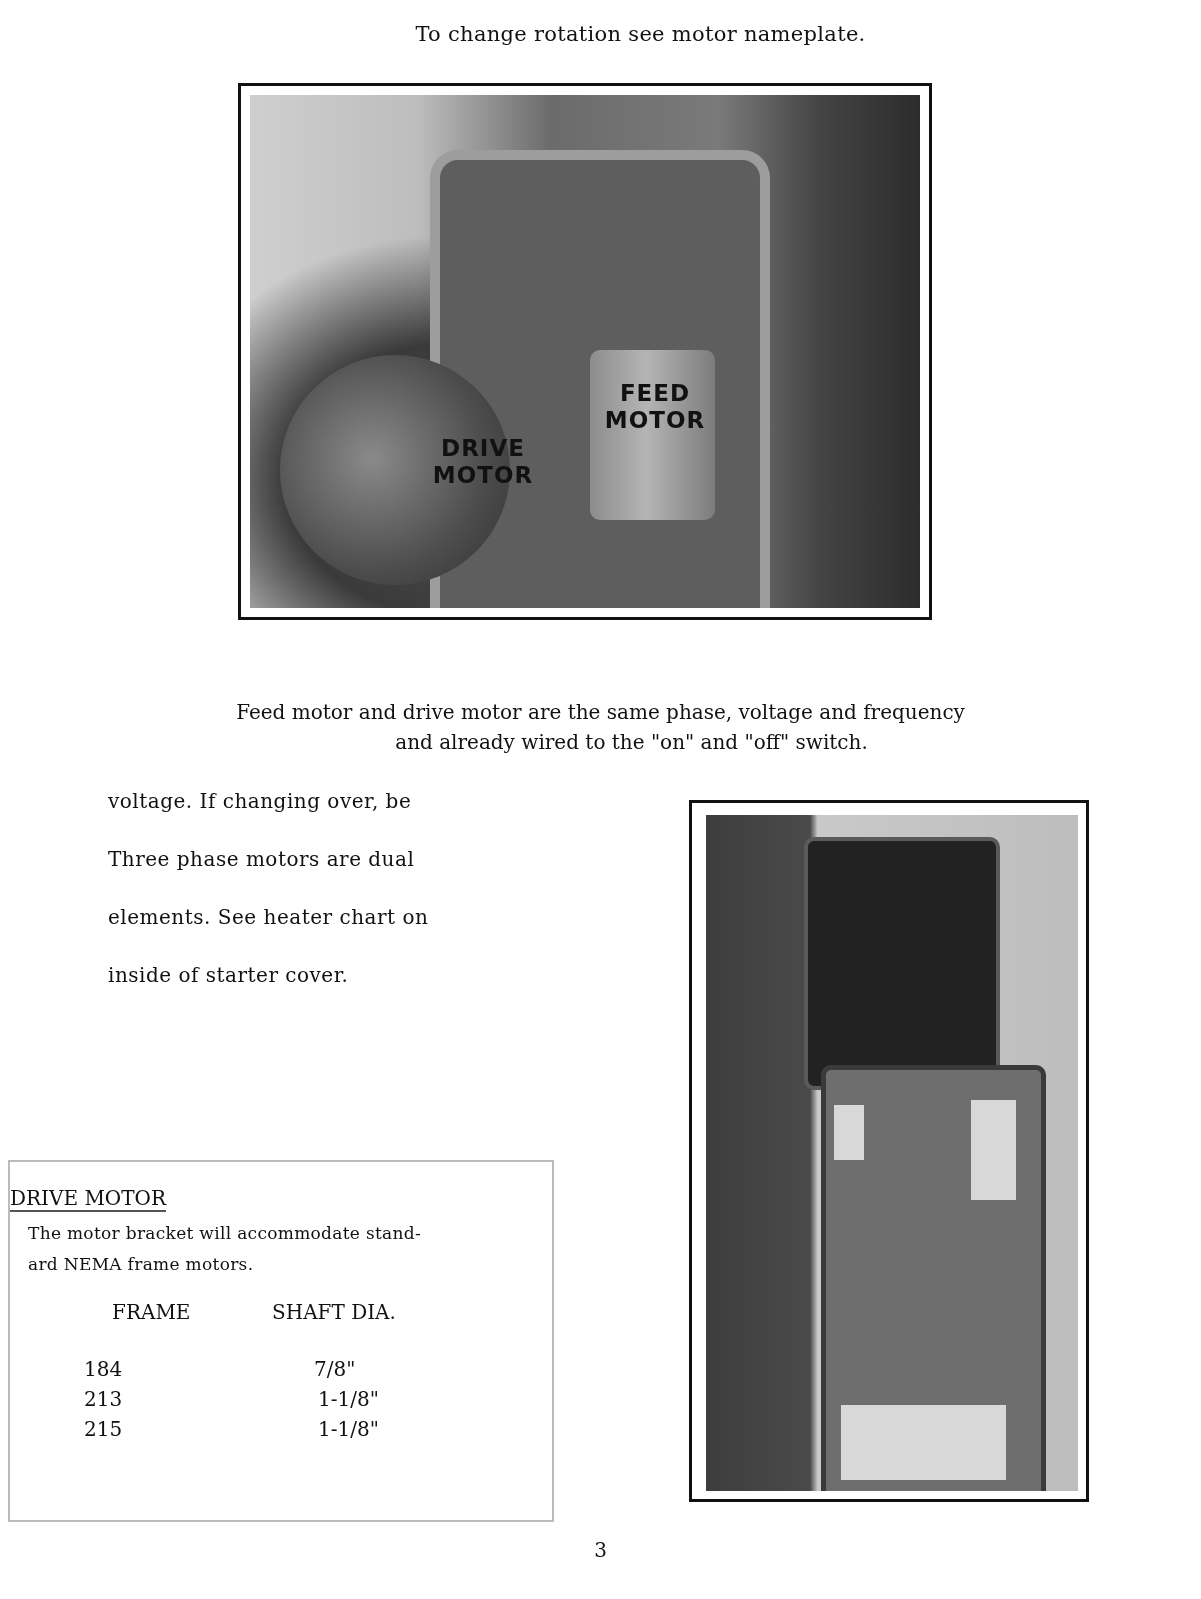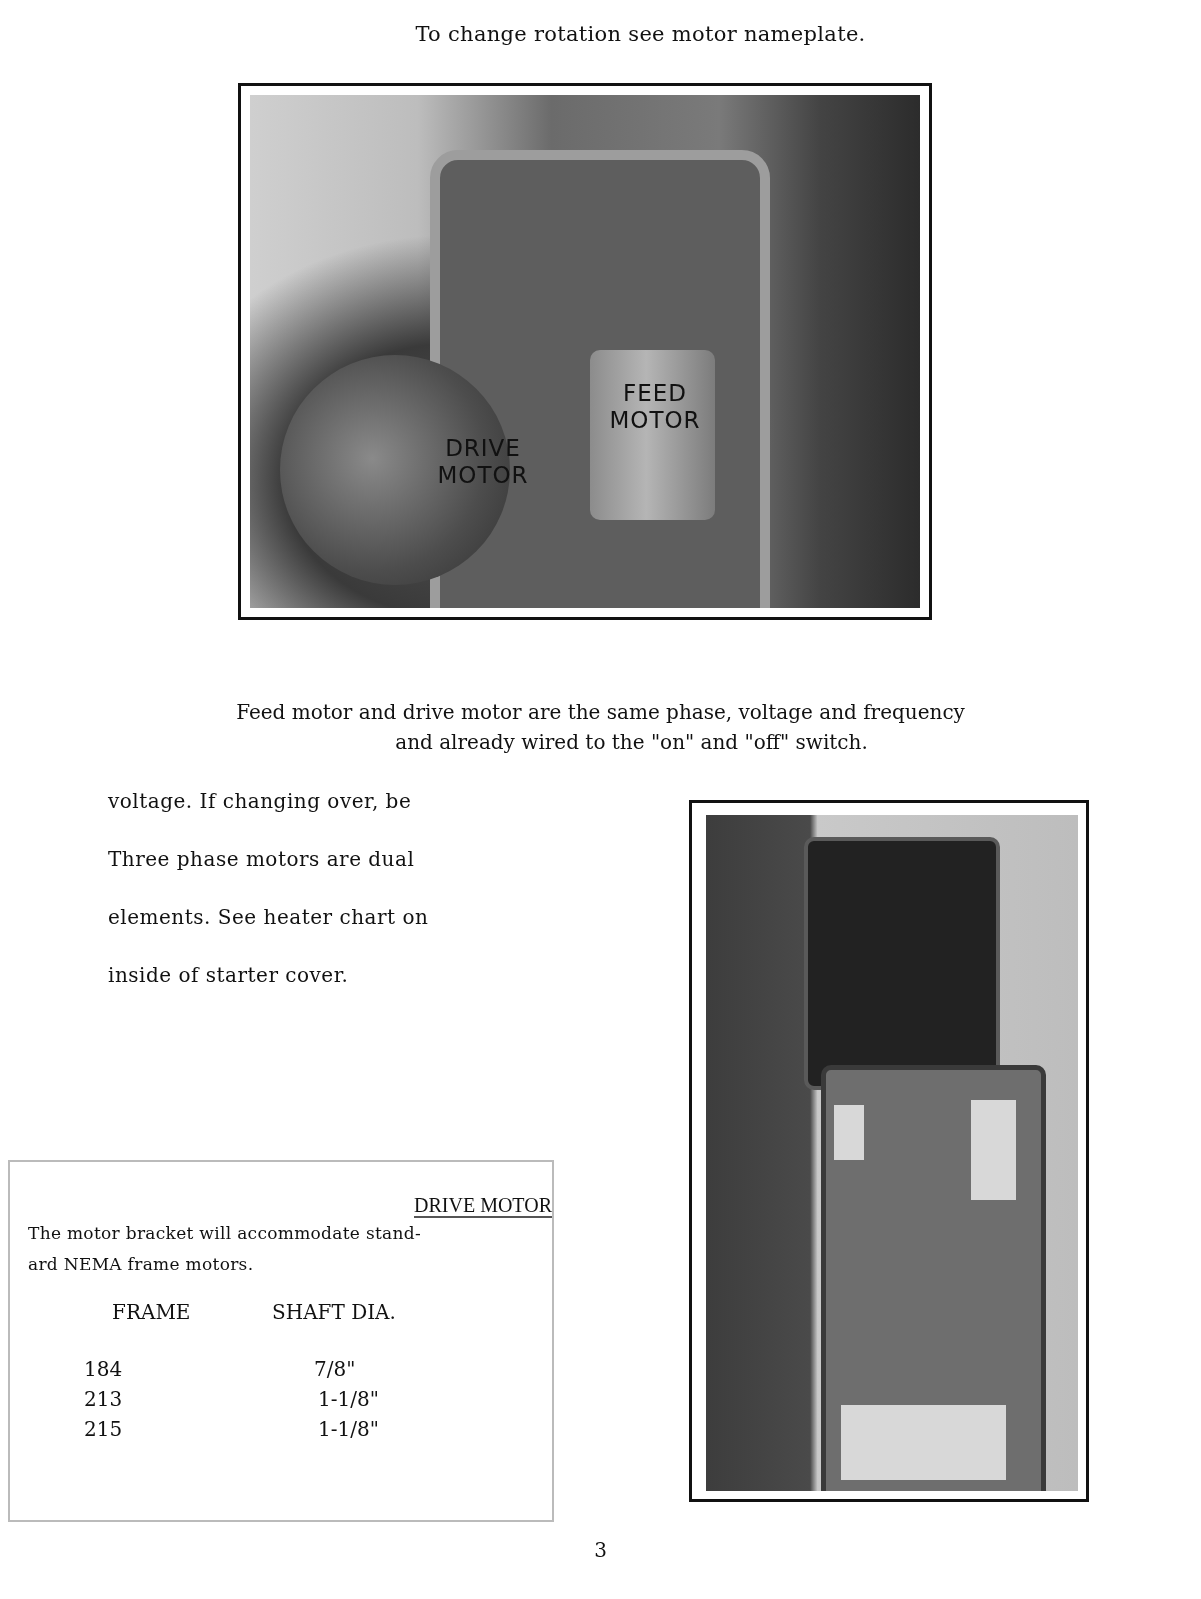--- a/index.html
+++ b/index.html
@@ -9,30 +9,30 @@
   .caption-top { left:0; width:1201px; top:22px; text-align:center; font-size:21px; letter-spacing:0.3px;padding-left:40px; }
   .photo1 { left:238px; top:83px; width:694px; height:537px; border:3px solid #111; box-sizing:border-box; background:#fff; }
   .photo1-inner { position:absolute; left:9px; top:9px; right:9px; bottom:9px;
      background: radial-gradient(ellipse at 30% 75%, #555 0%, #3a3a3a 25%, transparent 45%),
                  radial-gradient(ellipse at 55% 65%, #8a8a8a 0%, #6a6a6a 18%, transparent 30%),
                  linear-gradient(90deg, #cfcfcf 0%, #bdbdbd 25%, #6b6b6b 45%, #7a7a7a 70%, #444 85%, #2c2c2c 100%);
      overflow:hidden; }
   .p1-housing { position:absolute; left:180px; top:55px; width:340px; height:470px; background:#5e5e5e; border-radius:28px 28px 0 0; border:10px solid #9d9d9d; box-sizing:border-box; }
   .p1-drive { position:absolute; left:30px; top:260px; width:230px; height:230px; border-radius:50%; background:radial-gradient(circle at 40% 45%, #8a8a8a, #4d4d4d 60%, #2f2f2f); }
   .p1-feed { position:absolute; left:340px; top:255px; width:125px; height:170px; background:linear-gradient(90deg,#8c8c8c,#b5b5b5 45%,#7c7c7c); border-radius:10px; }
-  .p1-label { position:absolute; font-family:"DejaVu Sans","Liberation Sans",sans-serif; font-weight:normal; color:#111; font-size:23px; text-align:center; line-height:27px; letter-spacing:1px; }
+  .p1-label { position:absolute; font-family:"DejaVu Sans","Liberation Sans",sans-serif; font-weight:bold; color:#111; font-size:23px; text-align:center; line-height:27px; letter-spacing:1px; }
   .caption-mid { left:0; width:1201px; text-align:center; font-size:20px; }
   .para { left:108px; font-size:20px; letter-spacing:0.5px; line-height:58px; width:420px; }
   .photo2 { left:689px; top:800px; width:400px; height:702px; border:3px solid #111; box-sizing:border-box; background:#fff; }
   .photo2-inner { position:absolute; left:14px; top:12px; right:8px; bottom:8px; background:linear-gradient(90deg,#3d3d3d 0%,#4a4a4a 28%,#c9c9c9 30%,#bdbdbd 100%); overflow:hidden; }
   .p2-box { position:absolute; left:98px; top:22px; width:188px; height:245px; background:#222; border-radius:10px; border:4px solid #5a5a5a; }
   .p2-lid { position:absolute; left:115px; top:250px; width:215px; height:425px; background:#6e6e6e; border:5px solid #3a3a3a; border-radius:10px; }
   .p2-paper { position:absolute; background:#d8d8d8; }
   .infobox { left:8px; top:1160px; width:546px; height:362px; border:2px solid #bbb; box-sizing:border-box; background:#fff; }
-  .ib-title { position:absolute; left:0; width:100%; top:32px; text-align:right; font-size:20px;font-family:Liberation Serif, serif; }
+  .ib-title { position:absolute; left:0; width:100%; top:24px; text-align:left; font-size:20px; }
   .ib-title span { border-bottom:2px solid #555; }
   .ib-text { position:absolute; left:18px; top:56px; font-size:17px; line-height:31px; letter-spacing:0.3px; }
   .ib-col { position:absolute; font-size:20px; }
   .ib-row { position:absolute; font-size:20px; line-height:30px; }
   .ib-foot { position:absolute; left:18px; top:308px; font-size:20px; letter-spacing:0.3px; }
   .pagenum { left:0; width:1201px; text-align:center; top:1538px; font-size:20px; }
 </style>
 </head>
 <body>
 

